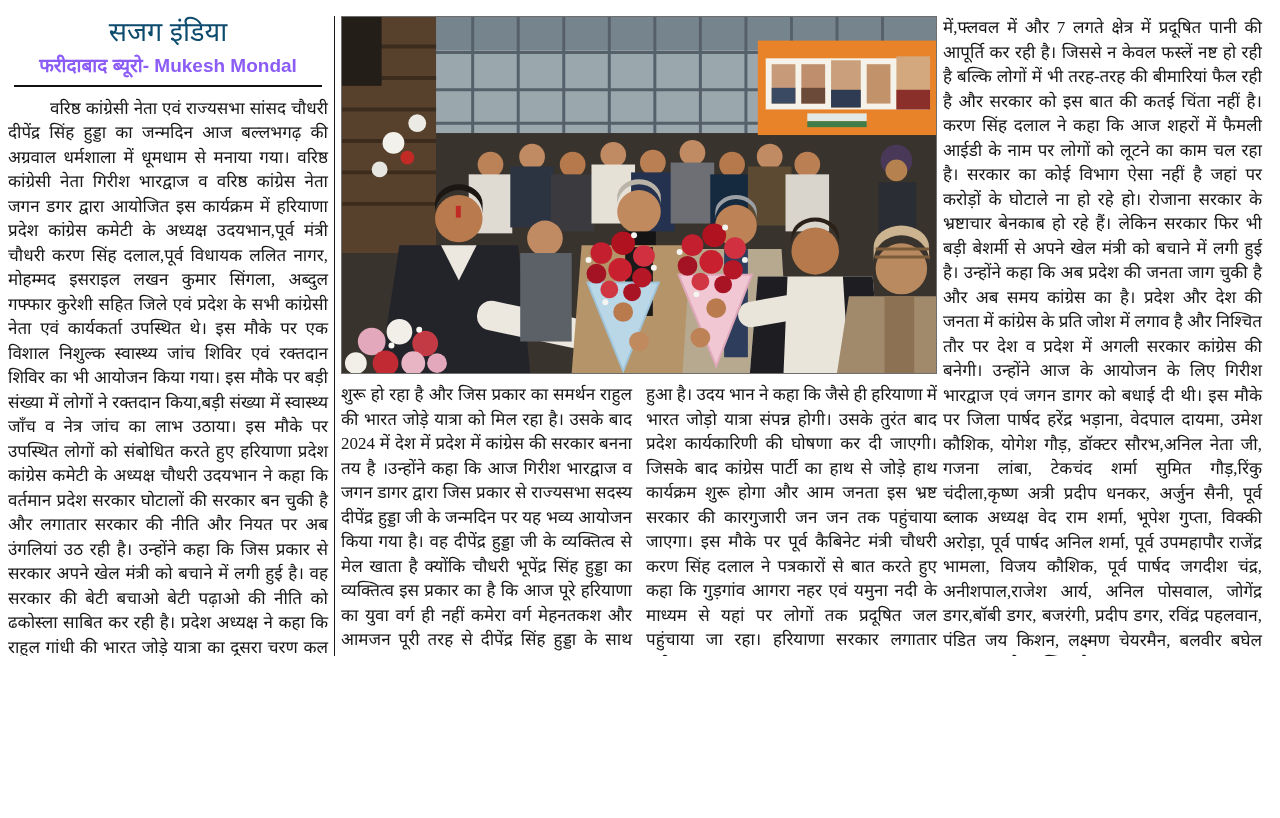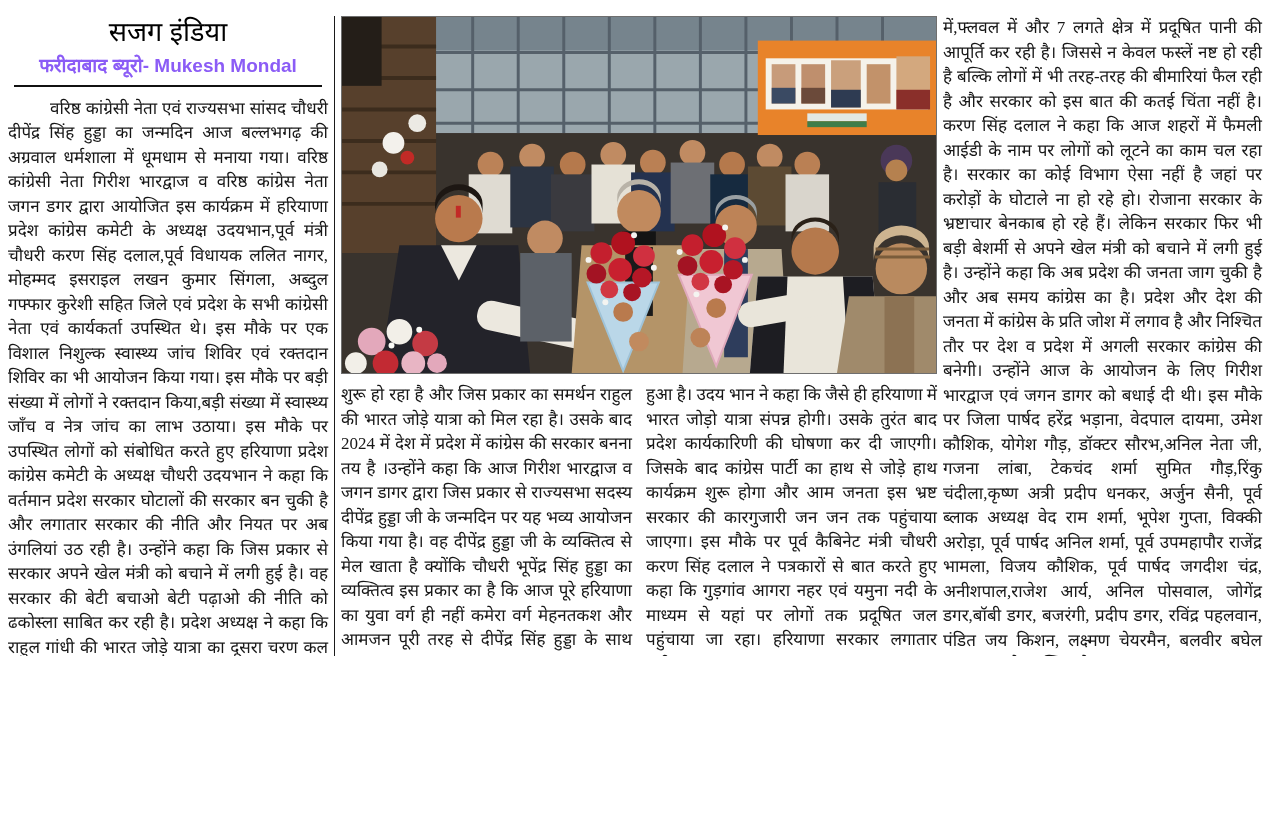--- a/index.html
+++ b/index.html
@@ -14,21 +14,21 @@
              letter-spacing:-0.5px; white-space:nowrap; }
   .hl-line .red { color:#c01414; }
 
   
   .content { display:grid; grid-template-columns:320px 1px 596px 319px;
              column-gap:6px; margin-top:10px; height:640px; overflow:hidden; }
   .vrule { background:#1a1a1a; width:1px; height:100%; }
 
   
   .byline { text-align:center; margin-bottom:8px; }
-  .agency { color:#000000; font-size:27px; line-height:1.25;
+  .agency { color:#0c4a6e; font-size:27px; line-height:1.25;
             font-family:"Liberation Sans","DejaVu Sans",sans-serif; }
   .bureau { color:#8b5cf6; font-size:19px; font-weight:bold; margin-top:2px;
             font-family:"Liberation Sans","DejaVu Sans",sans-serif; }
   .rule { border-bottom:2px solid #111; margin:7px 6px 10px 6px; }
 
   
   .body-text { font-size:17px; line-height:24.5px; text-align:justify;
                color:#161616; }
   .indent { text-indent:42px; }
 

